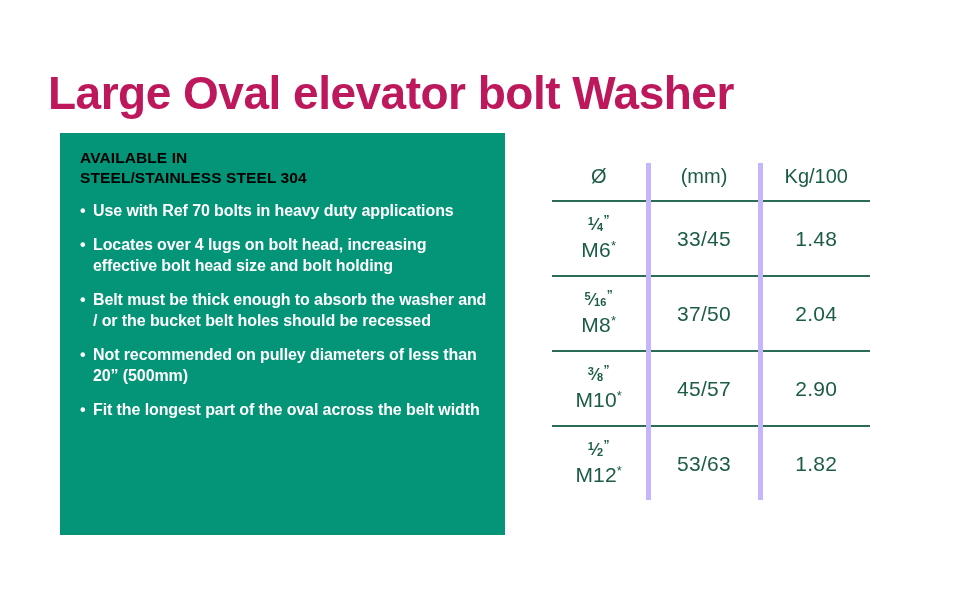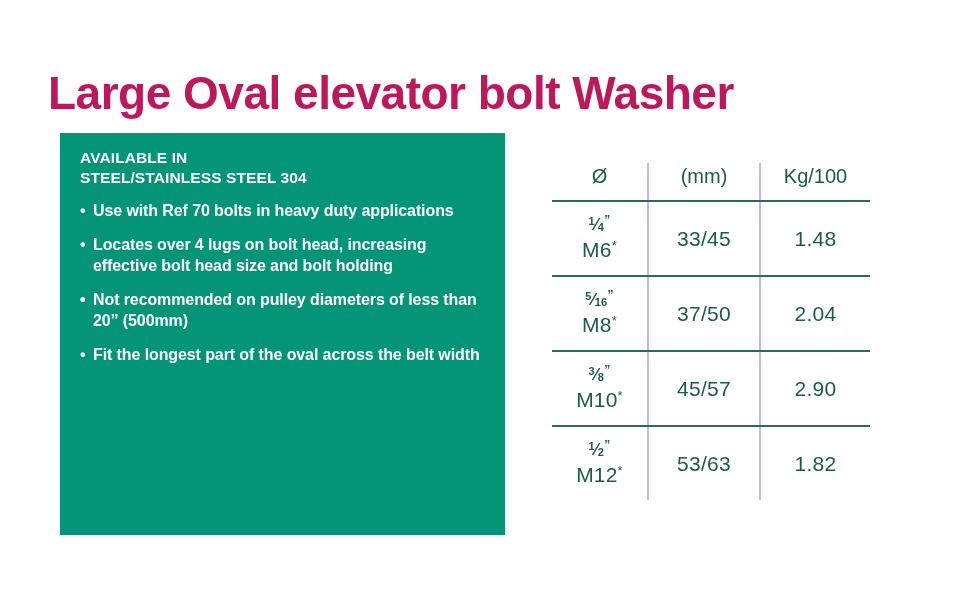--- a/index.html
+++ b/index.html
@@ -36,21 +36,21 @@
     position: absolute;
     left: 60px;
     top: 133px;
     width: 445px;
     height: 402px;
     background: #049478;
     box-sizing: border-box;
     padding: 15px 18px 0 20px;
   }
   #availability-heading {
-    color: #ffffff;
+    color: #000000;
     font-size: 15.5px;
     font-weight: bold;
     line-height: 19.5px;
     letter-spacing: 0.1px;
     margin: 0 0 13px 0;
     white-space: pre-line;
   }
   #feature-list {
     list-style: none;
     margin: 0;
@@ -96,21 +96,21 @@
     font-size: 20px;
     font-weight: normal;
     color: #1c5c47;
     padding: 2px 0 12px 0;
     text-align: center;
     vertical-align: middle;
     border-bottom: 2px solid #2c6b55;
   }
   #spec-table th.col-div,
   #spec-table td.col-div {
-    border-left: 2px solid #c4b5fd;
+    border-left: 5px solid #c4b5fd;
     margin-top: 38px;
   }
   #spec-table td {
     text-align: center;
     vertical-align: middle;
     border-bottom: 2px solid #2c6b55;
     padding: 4px;
     height: 63px;
   }
   #spec-table tr.last-row td {
@@ -162,20 +162,21 @@
     <li>
       <span class="bullet-dot">•</span>
       <span>Use with Ref 70 bolts in heavy duty applications</span>
     </li>
     <li>
       <span class="bullet-dot">•</span>
       <span>Locates over 4 lugs on bolt head, increasing effective bolt head size and bolt holding</span>
     </li>
     <li>
       <span class="bullet-dot">•</span>
+      <span>Belt must be thick enough to absorb the washer and / or the bucket belt holes should be recessed</span>
     </li>
     <li>
       <span class="bullet-dot">•</span>
       <span>Not recommended on pulley diameters of less than 20” (500mm)</span>
     </li>
     <li>
       <span class="bullet-dot">•</span>
       <span>Fit the longest part of the oval across the belt width</span>
     </li>
   </ul>

